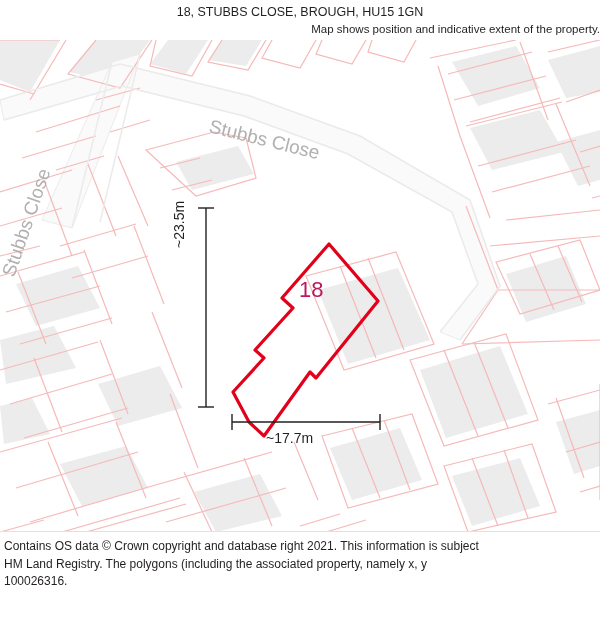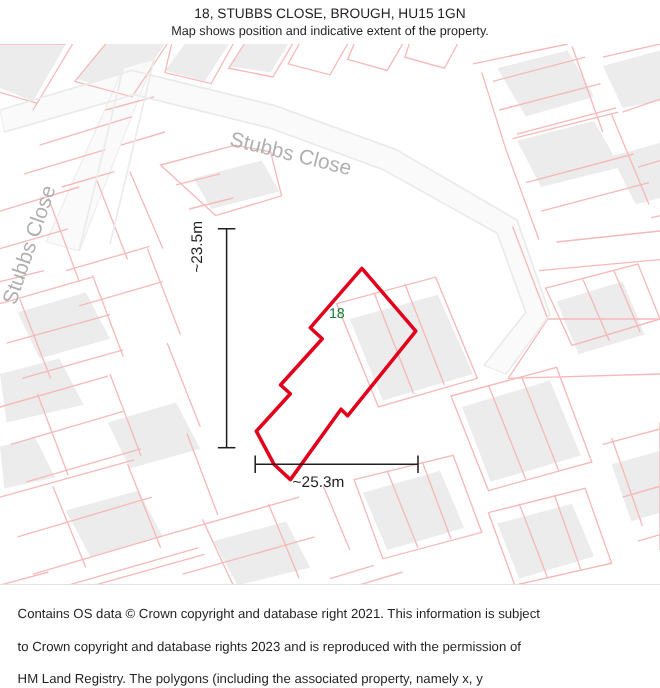--- a/index.html
+++ b/index.html
@@ -33,20 +33,21 @@
     font-size: 12.5px;
     line-height: 14px;
     padding-top: 5px;
     color: #231f20;
   }
   .header .subtitle {
     font-size: 11.5px;
     line-height: 14px;
     padding-top: 3px;
     color: #231f20;
+    text-align: right;
   }
   
   .map {
     position: absolute;
     top: 40px;
     left: 0;
     width: 600px;
     height: 492px;
     background: #ffffff;
     overflow: hidden;
@@ -63,22 +64,22 @@
   }
   #area-label {
     left: 205px;
     top: 119px;
     font-size: 19px;
     color: #231f20;
   }
   #plot-number {
     left: 299px;
     top: 237px;
-    font-size: 13px;
-    color: #15803d;
+    font-size: 22px;
+    color: #be185d;
   }
   #width-label {
     left: 266px;
     top: 390px;
     font-size: 14px;
     color: #231f20;
   }
   #height-label {
     left: 171px;
     top: 208px;
@@ -92,21 +93,21 @@
     position: absolute;
     top: 532px;
     left: 0;
     width: 600px;
     height: 93px;
     background: #ffffff;
     padding: 6px 4px 0 4px;
     box-sizing: border-box;
   }
   .footer p {
-    margin: 12px;
+    margin: 0;
     font-size: 12px;
     line-height: 17.5px;
     color: #231f20;
   }
   .divider {
     position: absolute;
     top: 531px;
     left: 0;
     width: 600px;
     height: 1px;
@@ -233,26 +234,25 @@
         <line x1="380" y1="374" x2="380" y2="390"></line>
       </g>
 
       <g fill="#b0b0b0" font-family="Liberation Sans, sans-serif" font-size="19">
         <text transform="translate(208,92) rotate(14)">Stubbs Close</text>
         <text transform="translate(14,238) rotate(-71)">Stubbs Close</text>
       </g>
     </svg>
 
     <div class="map-label" id="plot-number">18</div>
-    <div class="map-label" id="width-label">~25.3m</div>
+    <div class="map-label" id="width-label">~17.7m</div>
     <div class="map-label" id="height-label">~23.5m</div>
   </div>
 
   <div class="divider"></div>
 
   <div class="footer">
     <p>Contains OS data © Crown copyright and database right 2021. This information is subject</p>
-    <p>to Crown copyright and database rights 2023 and is reproduced with the permission of</p>
     <p>HM Land Registry. The polygons (including the associated property, namely x, y</p>
     <p>100026316.</p>
   </div>
 
 </div>
 
 </body></html>

